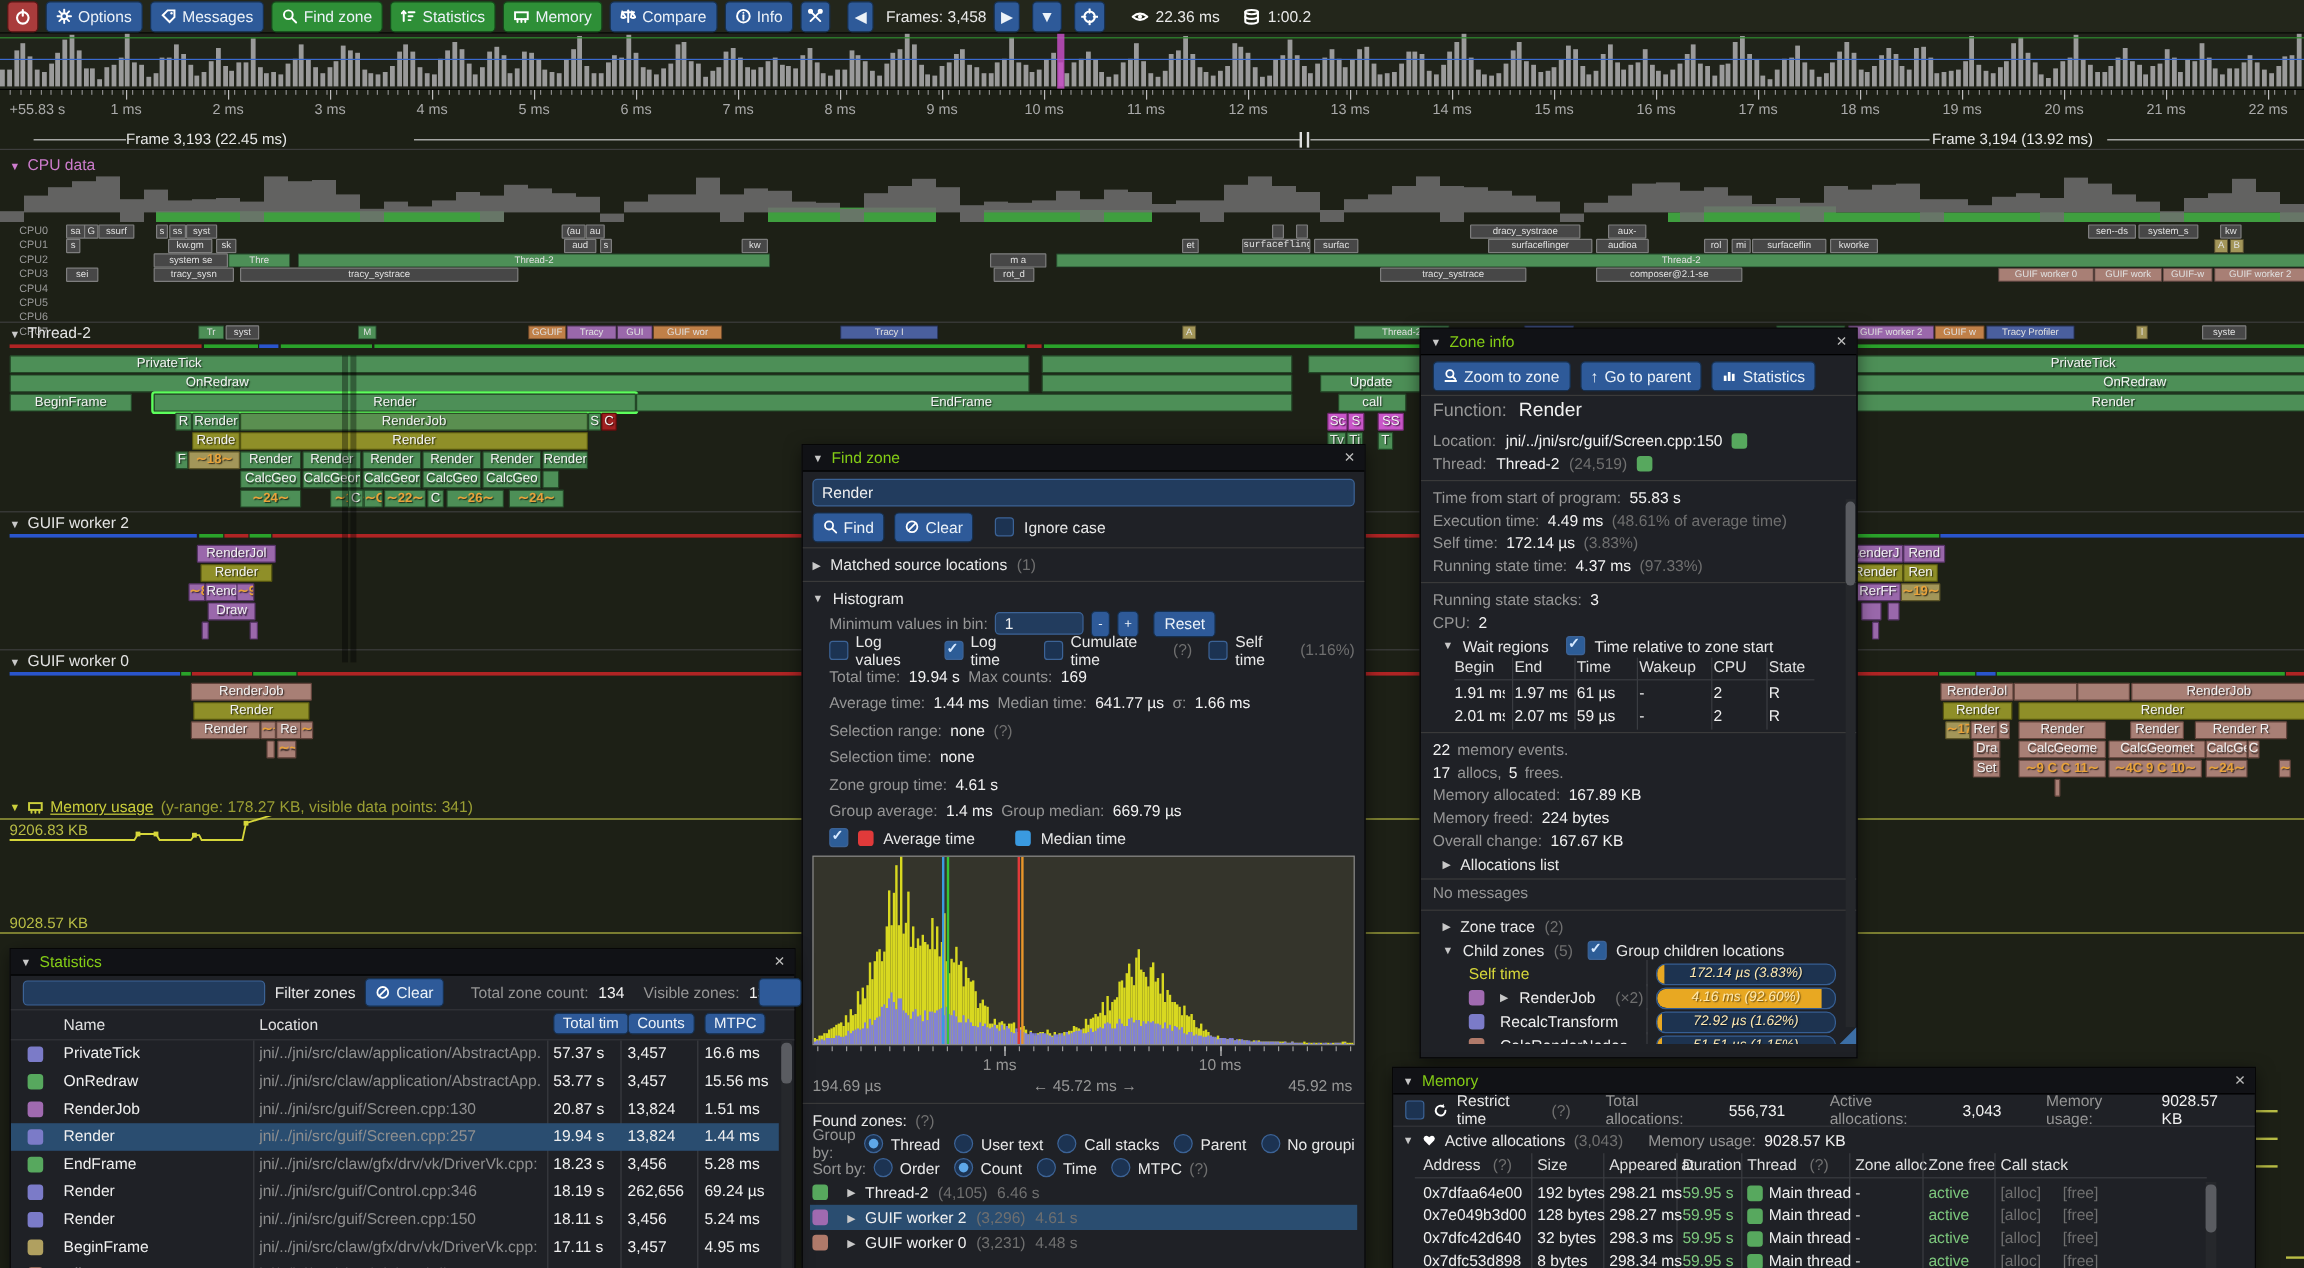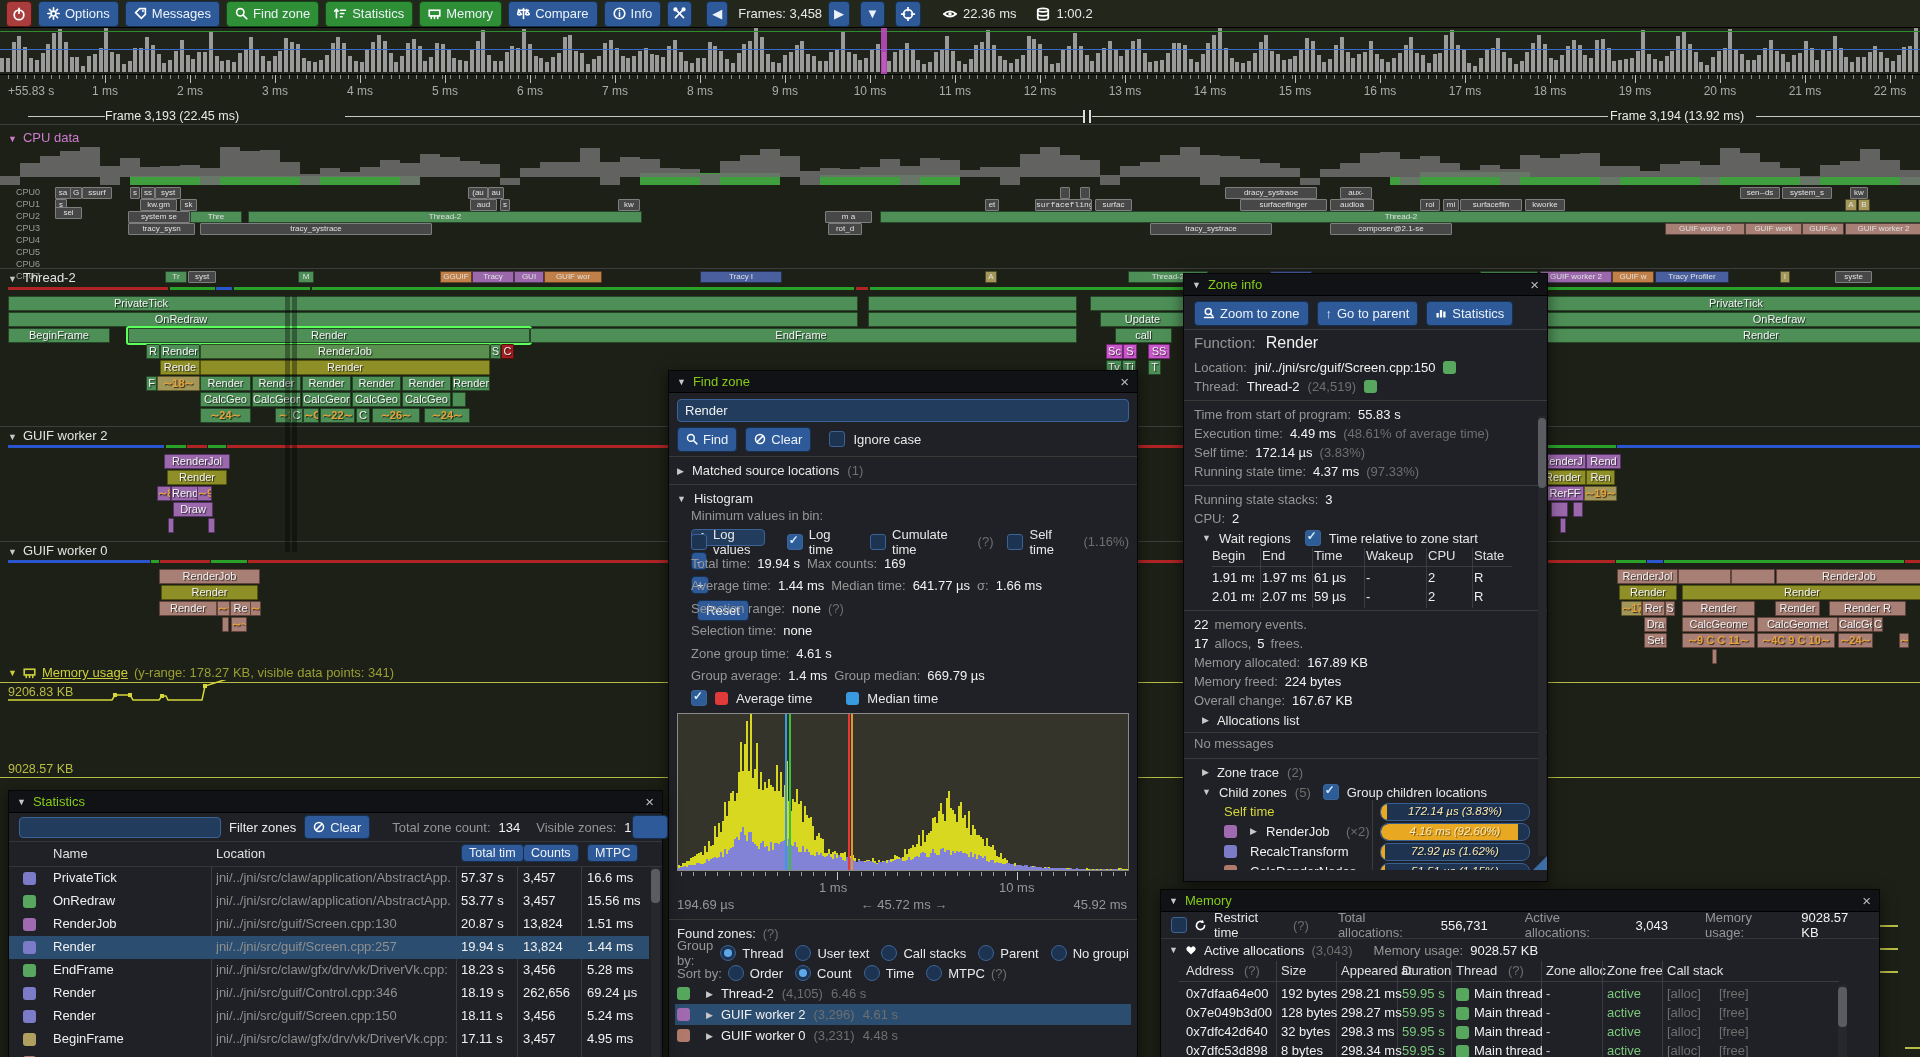--- a/index.html
+++ b/index.html
@@ -928,21 +928,21 @@
       <div class="chip" style="left: 1525px; top: 74px; width: 38px;">kworke</div>
       <div class="chip" style="left: 1845px; top: 74px; width: 10px; background: rgb(163, 150, 89); border-color: rgba(0, 0, 0, 0.5);">A</div>
       <div class="chip" style="left: 1858px; top: 74px; width: 10px; background: rgb(163, 150, 89); border-color: rgba(0, 0, 0, 0.5);">B</div>
       <div style="position: absolute; left: 16px; top: 86px; color: rgb(154, 154, 154); font-size: 9px;">CPU2</div>
       <div class="chip" style="left: 128px; top: 86px; width: 60px;">system se</div>
       <div class="chip" style="left: 190px; top: 86px; width: 50px; background: rgb(77, 143, 87); border-color: rgba(0, 0, 0, 0.5);">Thre</div>
       <div class="chip" style="left: 248px; top: 86px; width: 392px; background: rgb(77, 143, 87); border-color: rgba(0, 0, 0, 0.5);">Thread-2</div>
       <div class="chip" style="left: 825px; top: 86px; width: 45px;">m a</div>
       <div class="chip" style="left: 880px; top: 86px; width: 1040px; background: rgb(77, 143, 87); border-color: rgba(0, 0, 0, 0.5);">Thread-2</div>
       <div style="position: absolute; left: 16px; top: 98px; color: rgb(154, 154, 154); font-size: 9px;">CPU3</div>
-      <div class="chip" style="left: 55px; top: 82px; width: 25px;">sei</div>
+      <div class="chip" style="left: 55px; top: 98px; width: 25px;">sei</div>
       <div class="chip" style="left: 128px; top: 98px; width: 65px;">tracy_sysn</div>
       <div class="chip" style="left: 200px; top: 98px; width: 230px;">tracy_systrace</div>
       <div class="chip" style="left: 828px; top: 98px; width: 32px;">rot_d</div>
       <div class="chip" style="left: 1150px; top: 98px; width: 120px;">tracy_systrace</div>
       <div class="chip" style="left: 1330px; top: 98px; width: 120px;">composer@2.1-se</div>
       <div class="chip" style="left: 1665px; top: 98px; width: 78px; background: rgb(168, 127, 117); border-color: rgba(0, 0, 0, 0.5);">GUIF worker 0</div>
       <div class="chip" style="left: 1745px; top: 98px; width: 55px; background: rgb(168, 127, 117); border-color: rgba(0, 0, 0, 0.5);">GUIF work</div>
       <div class="chip" style="left: 1802px; top: 98px; width: 40px; background: rgb(168, 127, 117); border-color: rgba(0, 0, 0, 0.5);">GUIF-w</div>
       <div class="chip" style="left: 1845px; top: 98px; width: 75px; background: rgb(168, 127, 117); border-color: rgba(0, 0, 0, 0.5);">GUIF worker 2</div>
       <div style="position: absolute; left: 16px; top: 110px; color: rgb(154, 154, 154); font-size: 9px;">CPU4</div>
@@ -1290,21 +1290,21 @@
         <div style="display: flex; align-items: center; gap: 8px; height: 19px;">
           <span class="tri">▶</span>
           <span style="color: rgb(232, 232, 232);">Matched source locations</span>
           <span class="dim">(1)</span>
         </div>
         <div class="row-line" style="margin: 4px -8px;"></div>
         <div style="display: flex; align-items: center; gap: 8px; height: 19px;">
           <span class="tri">▼</span>
           <span style="color: rgb(232, 232, 232);">Histogram</span>
         </div>
-        <div style="display: flex; align-items: flex-start; gap: 6px; height: 23px; padding-left: 14px; flex-direction: column;">
+        <div style="display: flex; align-items: center; gap: 6px; height: 23px; padding-left: 14px;">
           <span class="k">Minimum values in bin:</span>
           <div class="inp" style="width: 58px; height: 17px;">1</div>
           <div class="btn sq" style="height: 16px; font-size: 11px;">-</div>
           <div class="btn sq" style="height: 16px; font-size: 11px;">+</div>
           <div class="btn" style="height: 16px; margin-left: 6px;">Reset</div>
         </div>
         <div style="display: flex; align-items: center; gap: 6px; height: 21px; padding-left: 14px;">
           <span class="cb"></span>
           <span style="color: rgb(232, 232, 232);">Log values</span>
           <span class="cb on" style="margin-left: 8px;"></span>

